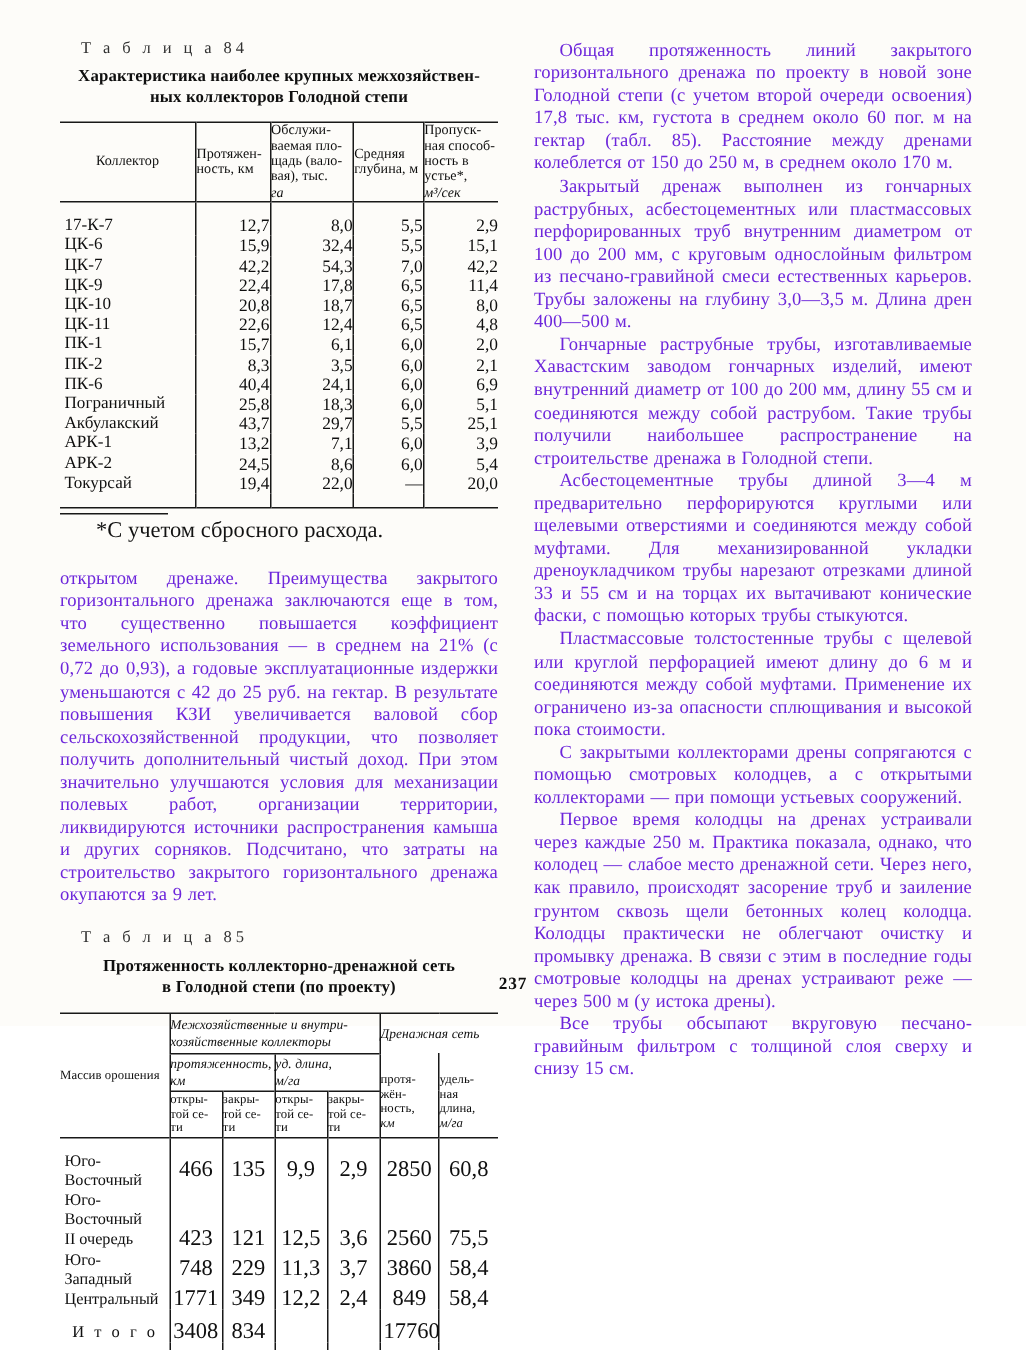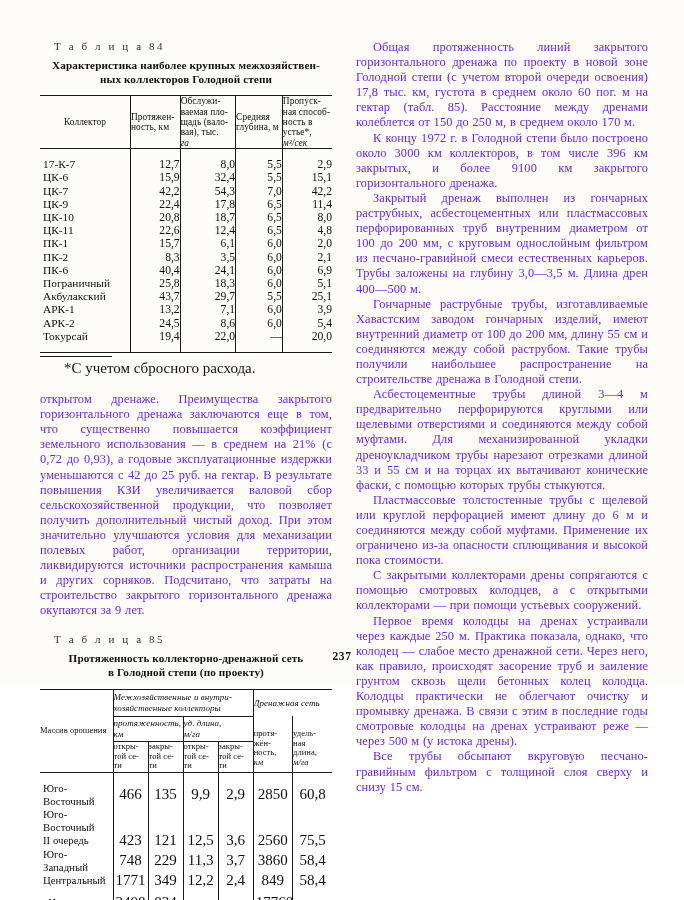--- a/index.html
+++ b/index.html
@@ -13,21 +13,21 @@
     overflow: hidden;
     font-family: "Liberation Serif", serif;
     color: #1a1a1a;
   }
   .page {
     position: relative;
     width: 684px;
     height: 684px;
     background: #fbfaf7;
     box-sizing: border-box;
-    padding: 40px 36px 20px 40px;
+    padding: 26px 36px 20px 40px;
     filter: contrast(1.02);
   }
   .columns {
     display: flex;
     gap: 24px;
     height: 805px;
   }
   .col {
     width: 298px;
     position: relative;
@@ -479,21 +479,20 @@
                 <td class="rule-bot vl"></td>
           </tr>
         </tbody>
       </table>
       </div>
 
     </div>
 
     <div class="col col-right">
       <p class="body">Общая протяженность  линий закрытого горизонтального дренажа по проекту в новой зоне Голодной степи (с учетом второй очереди освоения) 17,8 тыс. км, густота в среднем около  60 пог. м на гектар (табл.  85). Расстояние  между  дренами колеблется  от 150 до 250 м, в среднем около 170 м.</p>
-      <p class="body">К концу 1972 г. в Голодной степи  было построено около 3000 км коллекторов, в том числе 396 км  закрытых,  и более 9100  км закрытого горизонтального дренажа.</p>
       <p class="body">Закрытый  дренаж  выполнен из гончарных раструбных, асбестоцементных или пластмассовых перфорированных труб внутренним  диаметром от 100 до 200 мм, с круговым однослойным фильтром из песчано-гравийной смеси естественных  карьеров. Трубы заложены  на  глубину  3,0—3,5 м.  Длина дрен 400—500 м.</p>
       <p class="body">Гончарные раструбные трубы, изготавливаемые Хавастским заводом  гончарных изделий, имеют внутренний диаметр от 100 до 200 мм, длину 55 см и соединяются  между собой раструбом. Такие трубы получили наибольшее распространение  на строительстве дренажа в Голодной степи.</p>
       <p class="body">Асбестоцементные  трубы длиной 3—4 м предварительно  перфорируются  круглыми или щелевыми  отверстиями  и соединяются между собой муфтами. Для механизированной укладки дреноукладчиком  трубы нарезают отрезками длиной 33 и 55 см  и на торцах их вытачивают  конические фаски, с помощью которых трубы стыкуются.</p>
       <p class="body">Пластмассовые  толстостенные  трубы  с щелевой  или круглой перфорацией  имеют длину до 6 м и соединяются  между  собой муфтами. Применение  их ограничено из-за опасности сплющивания и высокой пока стоимости.</p>
       <p class="body">С закрытыми коллекторами дрены сопрягаются с помощью смотровых колодцев, а с открытыми  коллекторами — при  помощи устьевых сооружений.</p>
       <p class="body">Первое время колодцы на дренах устраивали через каждые 250 м. Практика показала, однако,  что колодец — слабое  место дренажной  сети.  Через него, как правило, происходят засорение труб и заиление грунтом сквозь щели  бетонных  колец колодца. Колодцы практически не облегчают очистку и промывку дренажа. В связи с этим в последние годы смотровые  колодцы на дренах устраивают  реже — через 500 м  (у истока дрены).</p>
       <p class="body">Все трубы обсыпают  вкруговую песчано-гравийным фильтром с толщиной слоя сверху и снизу 15 см.</p>
     </div>
 
   </div>

